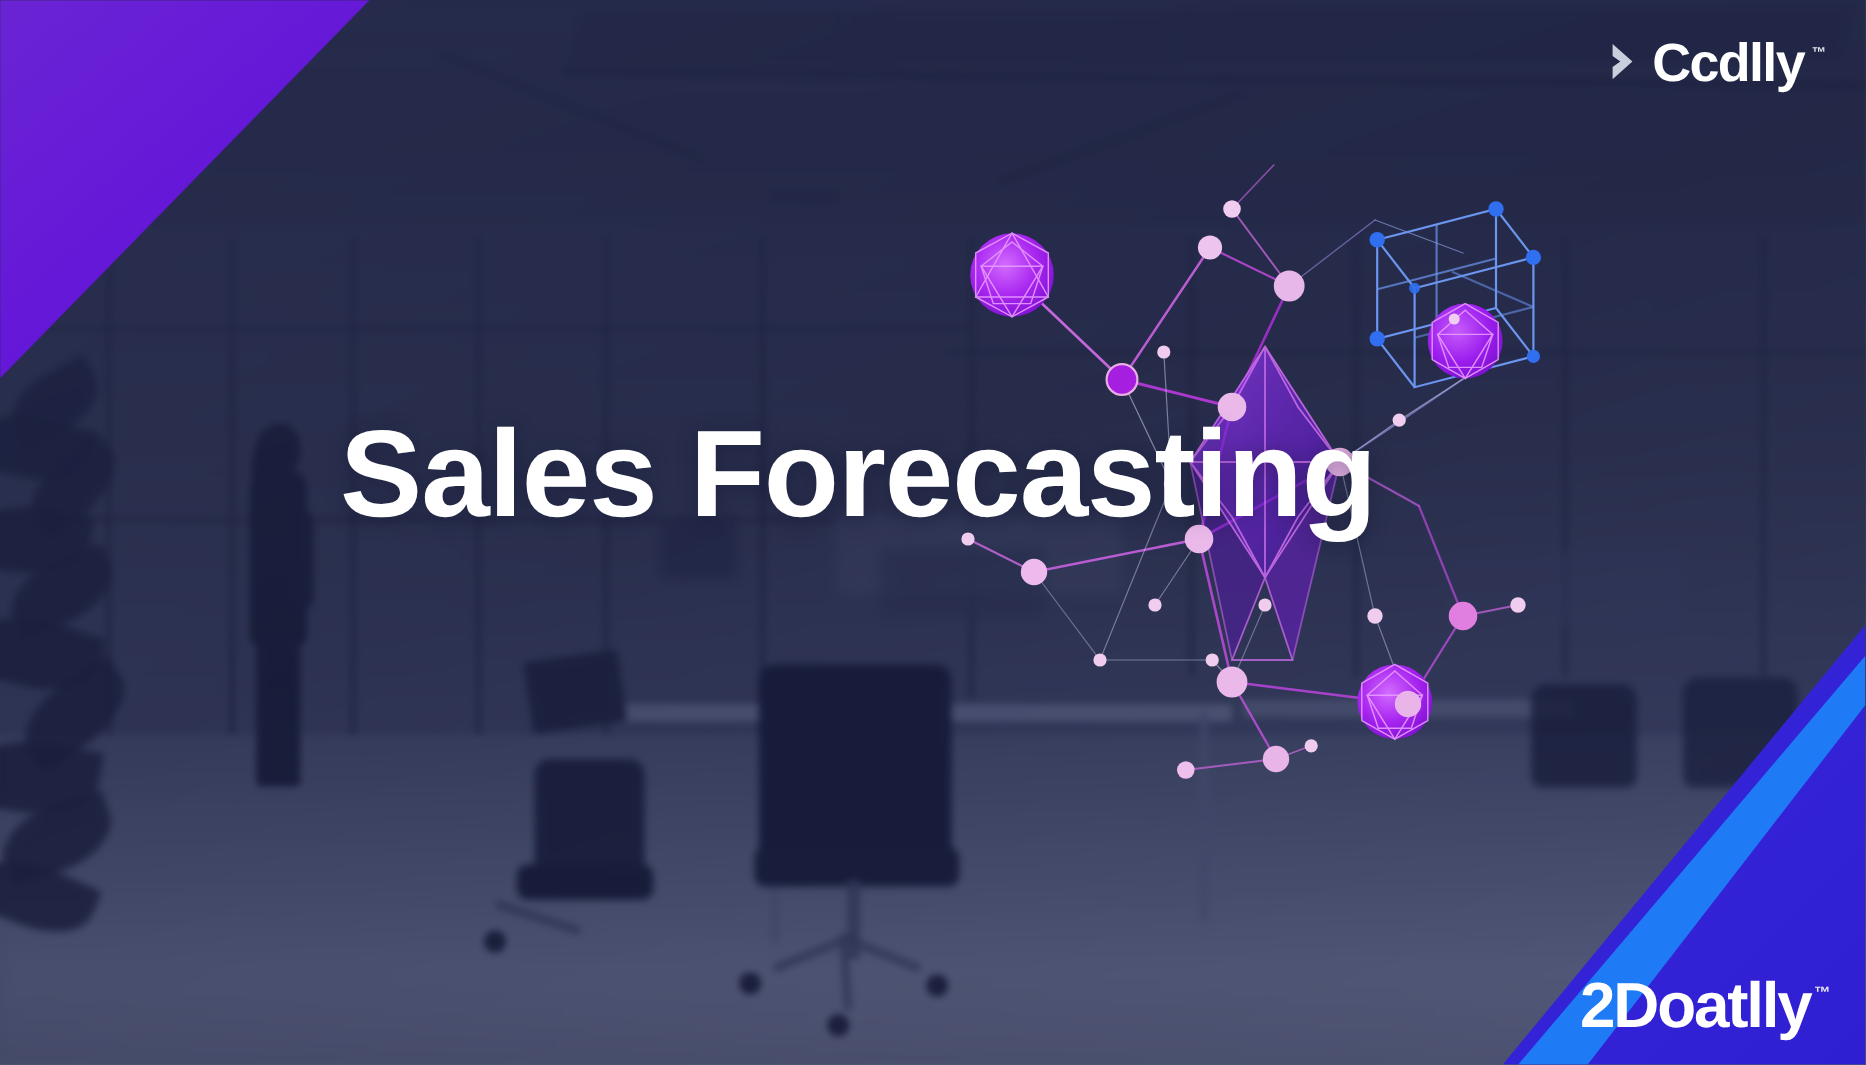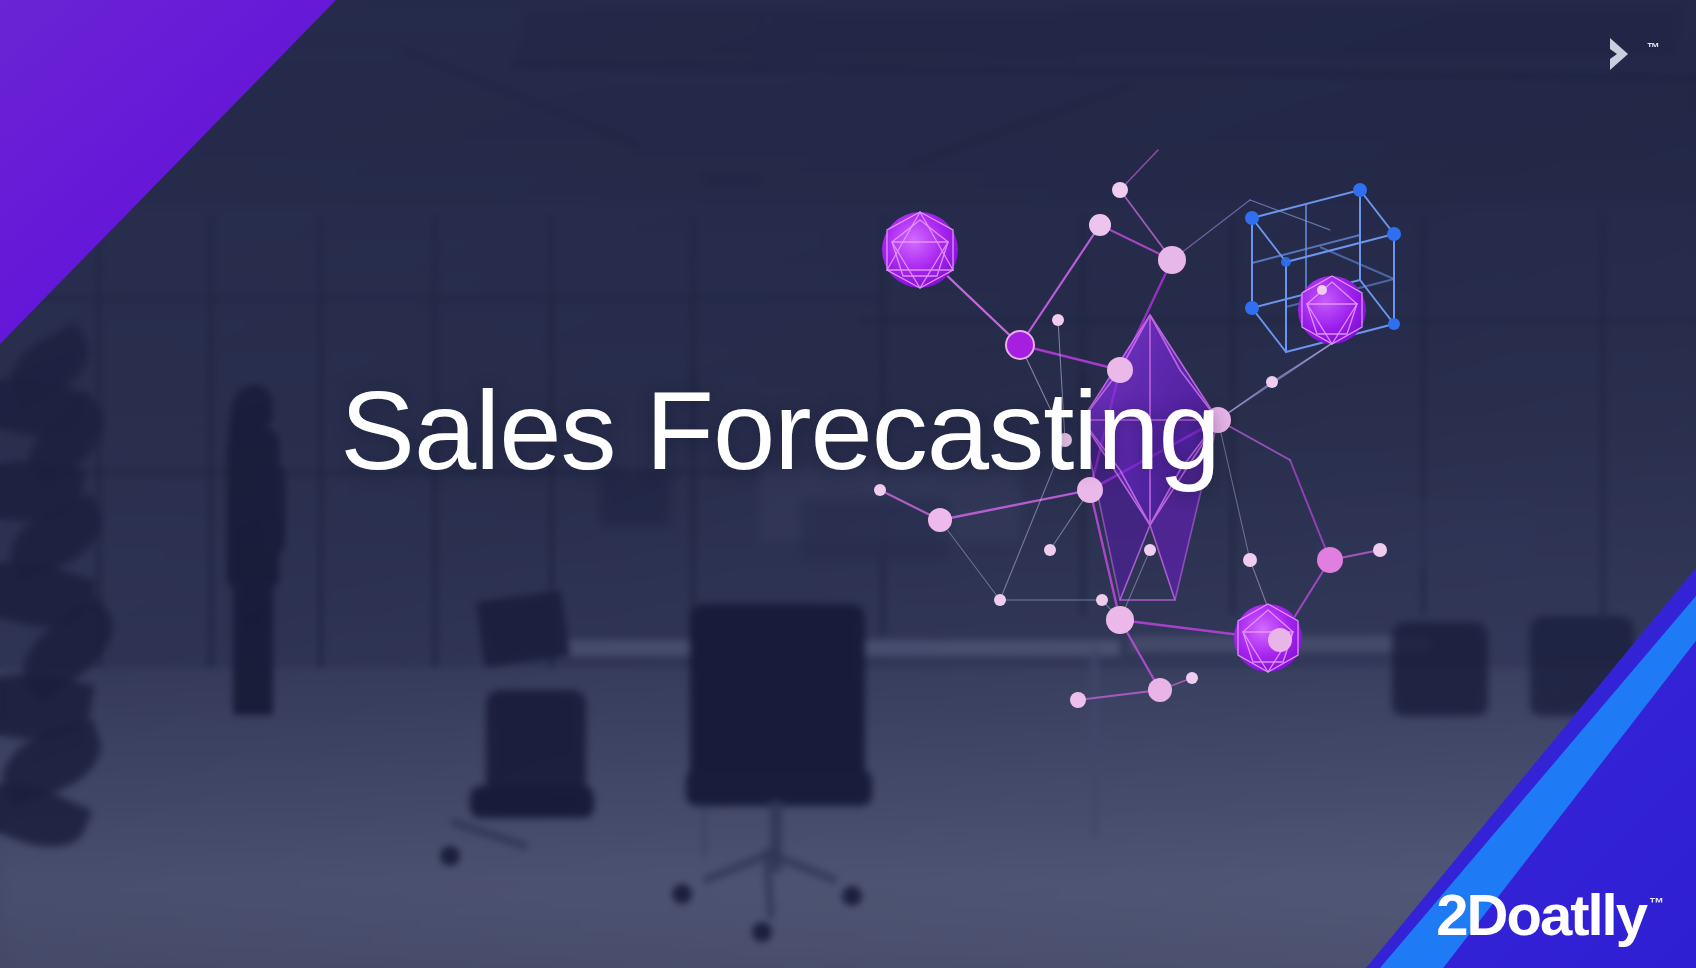--- a/index.html
+++ b/index.html
@@ -177,21 +177,21 @@
   }
   .network svg { width:100%; height:100%; overflow:visible; }
 
   
   .headline {
     position:absolute; left:0; top:370px; width:1560px;
     text-align:center;
     color:#ffffff;
     font-size:112px;
     line-height:1.09;
-    font-weight:400;
+    font-weight:700;
     letter-spacing:-1px;
     text-shadow:0 2px 18px rgba(18,20,48,.40);
     z-index:6;
   }
   .headline-line { display:block; }
 
   
   .logo-top {
     position:absolute; right:36px; top:34px;
     display:flex; align-items:center; gap:6px;
@@ -477,20 +477,21 @@
   <h1 class="headline">
     <span class="headline-line">Sales Forecasting</span>
   </h1>
 
   <div class="logo-top">
     <span class="logo-chevron">
       <svg width="34" height="40" viewBox="0 0 34 40" xmlns="http://www.w3.org/2000/svg">
         <path d="M4,4 L22,20 L4,36 L4,25 L11,20 L4,15 Z" fill="#c9cfdd"></path>
       </svg>
     </span>
+    <span class="logo-word">Ccdlly</span>
     <span class="logo-tm">™</span>
   </div>
 
   <div class="logo-bottom">
     <span class="logo-word">2Doatlly</span>
     <span class="logo-tm">™</span>
   </div>
 
 </div>
 

